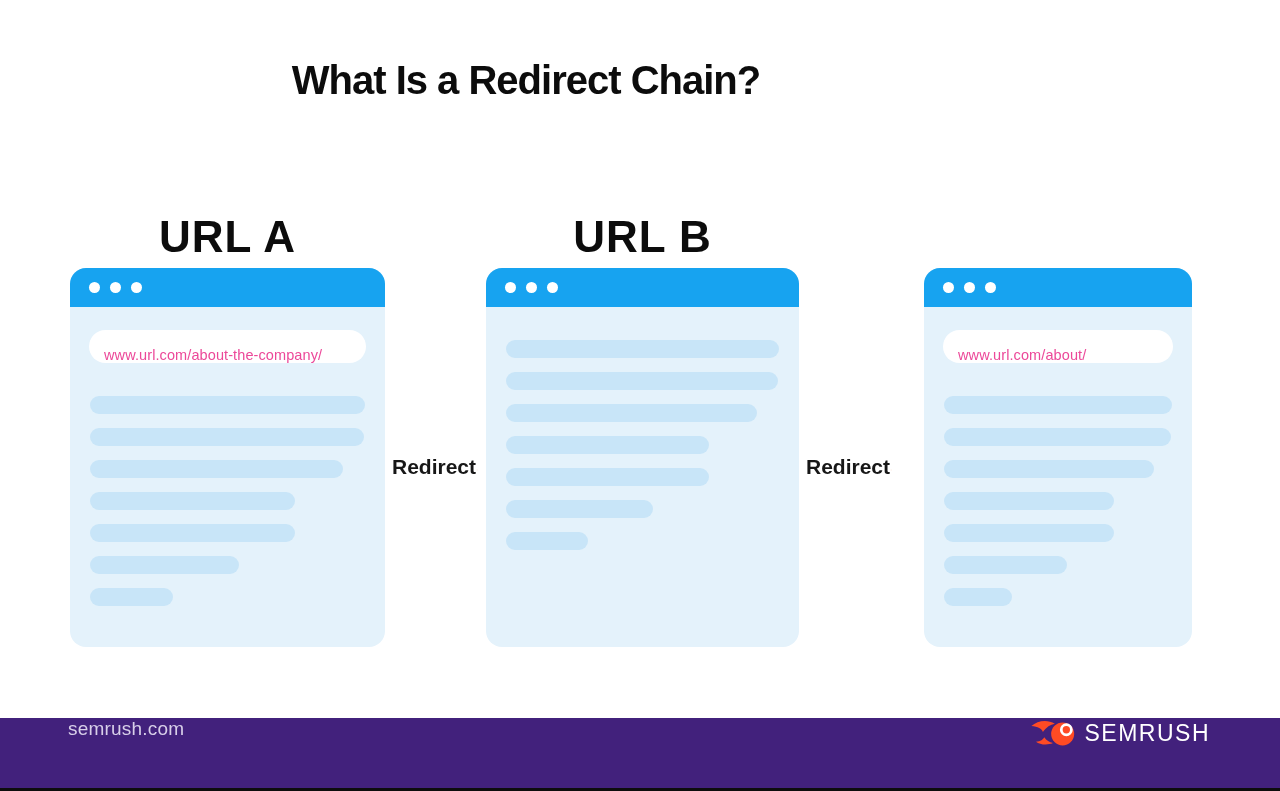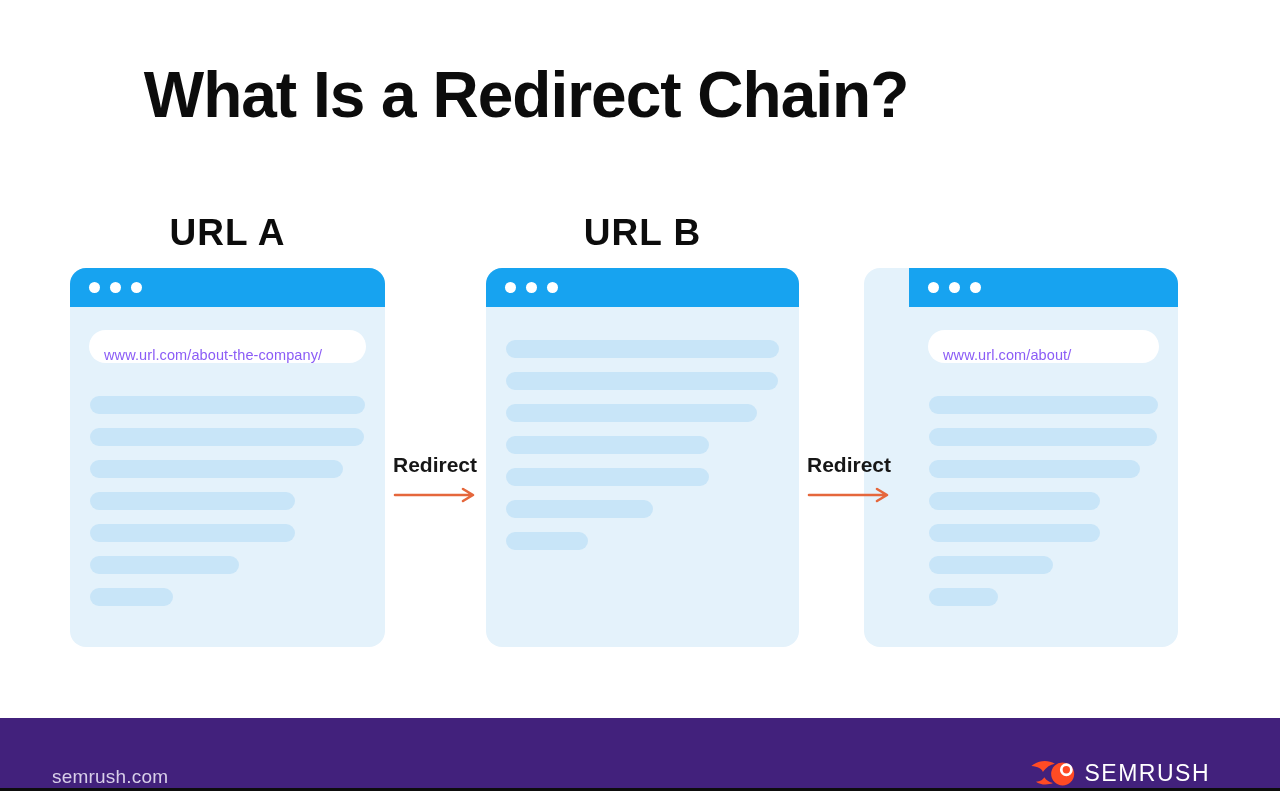--- a/index.html
+++ b/index.html
@@ -4,92 +4,92 @@
 <style>
   * { margin: 0; padding: 0; box-sizing: border-box; }
   html, body { width: 1280px; height: 791px; background: #fff; overflow: hidden; }
   body { font-family: "Liberation Sans", sans-serif; }
 
   .canvas { position: relative; width: 1280px; height: 791px; background: #ffffff; }
 
   .page-title {
     position: absolute; top: 58px; left: 0; width: 1052px;
     text-align: center;
-    font-size: 64px; font-weight: bold; letter-spacing: -1px;
+    font-size: 40px; font-weight: bold; letter-spacing: -1px;
     color: var(--title-black, #0c0c0c);
   }
 
   .url-label {
     position: absolute; top: 212px; height: 40px;
     text-align: center;
-    font-size: 37px; font-weight: bold; letter-spacing: 1px;
+    font-size: 44px; font-weight: bold; letter-spacing: 1px;
     color: #0c0c0c;
   }
   .url-label.a { left: 70px;  width: 315px; }
   .url-label.b { left: 486px; width: 313px; }
   .url-label.c { left: 896px; width: 314px; }
 
   .browser-card {
     position: absolute; top: 268px; height: 379px;
     border-radius: 16px; overflow: hidden;
     background: var(--body-blue, #E4F2FB);
   }
   .browser-card.a { left: 70px;  width: 315px; }
   .browser-card.b { left: 486px; width: 313px; }
-  .browser-card.c { left: 864px; width: 314px; padding-left: 45px; }
+  .browser-card.c { left: 924px; width: 268px; }
 
   .titlebar {
     height: 39px;
     background: var(--bar-blue, #17A3F0);
     display: flex; align-items: center;
     padding-left: 19px;
   }
   .dot {
     width: 11px; height: 11px; border-radius: 50%;
     background: #ffffff; margin-right: 10px;
   }
 
   .url-pill {
     margin: 23px 19px 0 19px; height: 33px;
     background: #ffffff; border-radius: 17px;
     display: flex; align-items: center;
     padding-left: 15px;
   }
   .url-text {
-    font-size: 14.5px; color: #8b5cf6; letter-spacing: 0.1px;
+    font-size: 14.5px; color: #ec4899; letter-spacing: 0.1px;
     white-space: nowrap;
     margin-top: 16px;
   }
 
   .card-content {
     margin: 33px 20px 0 20px;
   }
   .content-line {
     height: 18px; border-radius: 9px;
     background: var(--line-blue, #C8E5F8);
     margin-bottom: 14px;
   }
 
   .redirect-group {
     position: absolute; top: 452px; width: 86px;
-    display: flex; flex-direction: column; align-items: center;
+    display: flex; align-items: flex-end;
   }
   .redirect-group.first  { left: 392px; }
   .redirect-group.second { left: 806px; }
   .redirect-label {
     font-size: 21px; font-weight: 600; color: #171717;
     line-height: 25px;
   }
   .redirect-arrow { margin-top: 9px; display: block; }
 
   .footer {
     position: absolute; top: 718px; left: 0; width: 1280px; height: 70px;
     background: var(--footer-purple, #42217C);
-    display: flex; align-items: flex-end; justify-content: space-between;
-    padding: 0 70px 0 52px;
+    display: flex; align-items: flex-start; justify-content: space-between;
+    padding: 0 70px 0 68px;
   }
   .site-label {
     font-size: 19px; color: #D8CFE9; letter-spacing: 0.2px;
   }
   .brand-lockup { display: flex; align-items: center; }
   .brand-icon { margin-right: 8px; display: block; }
   .brand-name {
     font-size: 23px; font-weight: normal; color: #ffffff; letter-spacing: 1.5px;
   }
 

